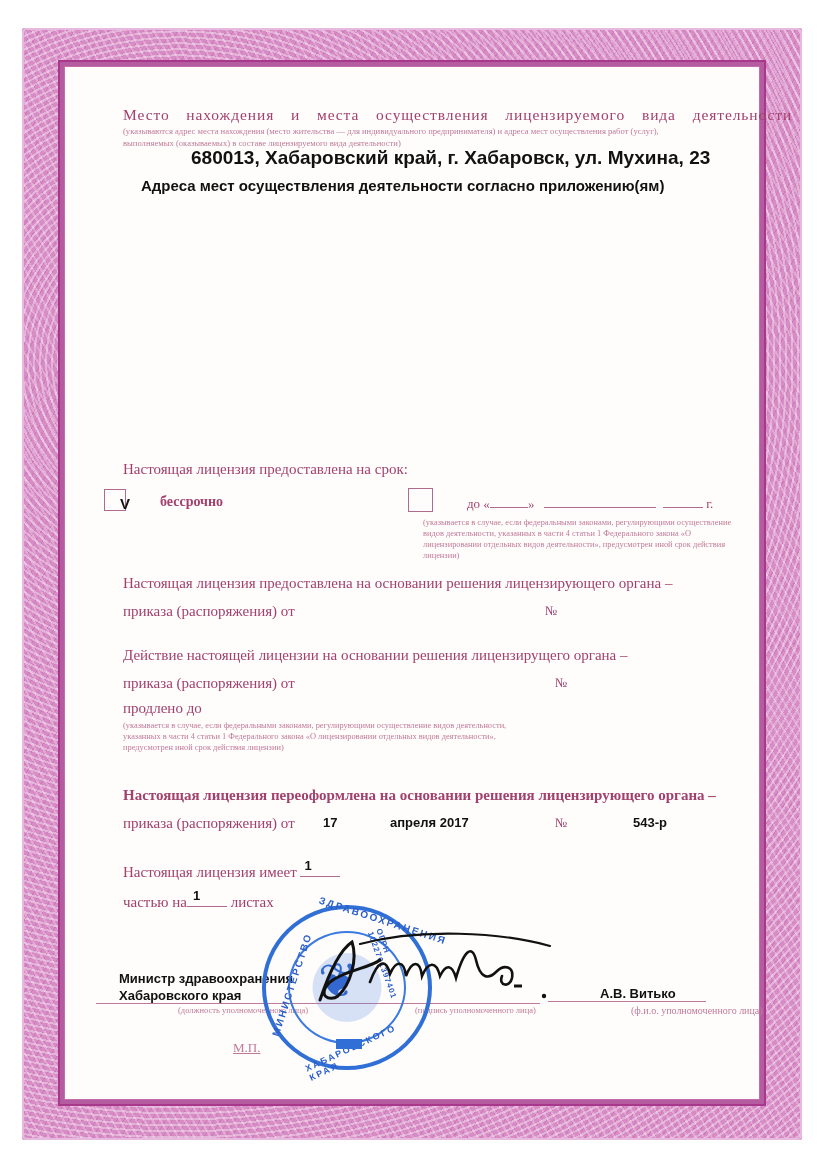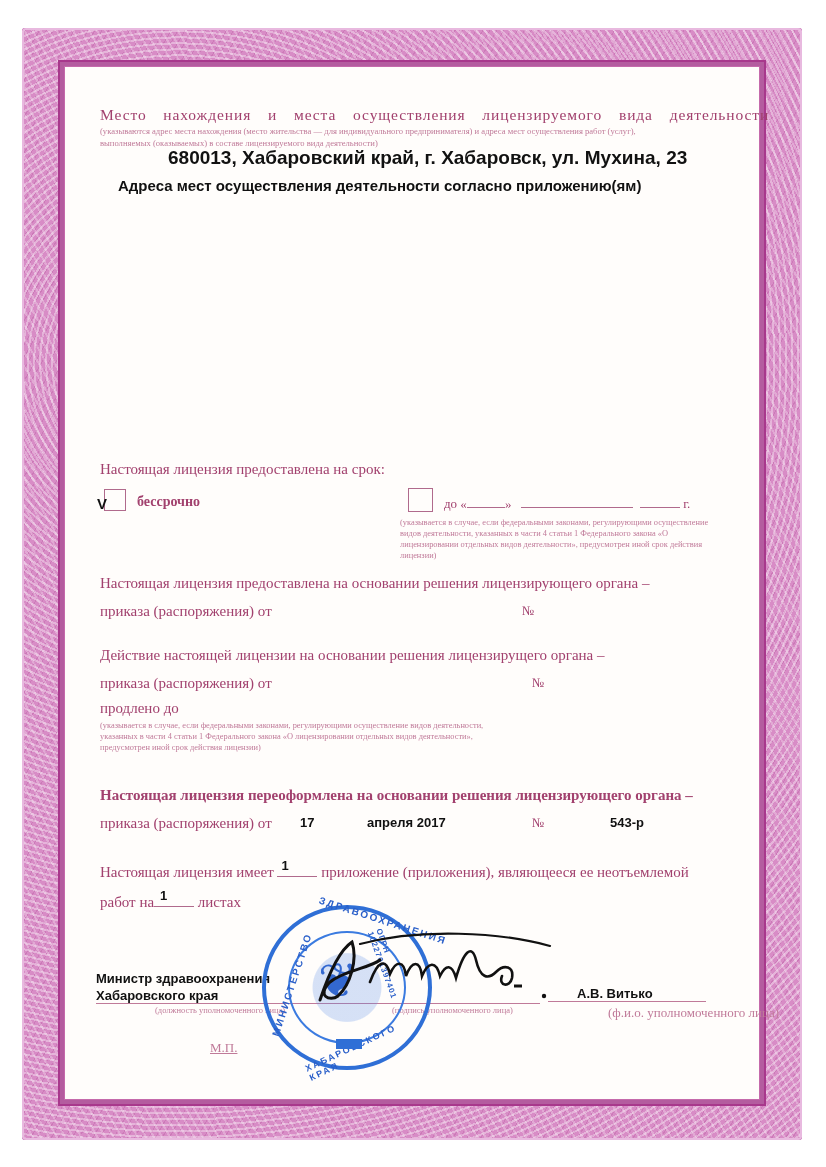--- a/index.html
+++ b/index.html
@@ -26,21 +26,21 @@
     position: absolute; left: 58px; top: 60px; width: 708px; height: 1046px;
     border: 2px solid #a8388c; box-sizing: border-box; background: #b45c9f;
   }
   .paper {
     position: absolute; left: 64px; top: 66px; width: 696px; height: 1034px;
     background: #fffdfb; border: 1px solid #c56aab; box-sizing: border-box;
   }
 
   .pink { color: #a2416e; }
   .pink-light { color: #c07a99; }
-  .abs { position: absolute; white-space: nowrap; }
+  .abs { position: absolute; white-space: nowrap; margin-left: 23px; }
   .sans-bold { font-family: "Liberation Sans", "DejaVu Sans", sans-serif; font-weight: bold; color: #111; }
 
   .h-line { font-size: 15px; }
   .tiny { font-size: 8.4px; line-height: 11px; white-space: normal; }
 
   .checkbox {
     position: absolute; width: 22px; height: 22px; border: 1.5px solid #b06a8c; box-sizing: border-box; background: transparent;
   }
   .underline { display: inline-block; border-bottom: 1px solid #b06a8c; height: 12px; vertical-align: baseline; }
   .sig-line { position: absolute; height: 0; border-top: 1px solid #c07a99; }
@@ -104,38 +104,37 @@
 <div class="abs sans-bold" style="left:300px; top:815px; font-size:13px;">17</div>
 <div class="abs sans-bold" style="left:367px; top:815px; font-size:13px;">апреля 2017</div>
 <div class="abs pink" style="left:532px; top:815px; font-size:13px;">№</div>
 <div class="abs sans-bold" style="left:610px; top:815px; font-size:13px;">543-р</div>
 
 <div class="abs pink h-line" style="left:100px; top:862px;">
   <span>Настоящая лицензия имеет</span>
   <span class="underline" style="width:40px; position:relative; height:14px;">
     <span class="sans-bold" style="position:absolute; left:4px; top:-4px; font-size:13px;">1</span>
   </span>
-  <span>приложение (приложения), являющееся ее неотъемлемой</span>
 </div>
 <div class="abs pink h-line" style="left:100px; top:892px;">
-  <span>работ на</span><span class="underline" style="width:40px; position:relative; height:14px;">
+  <span>частью на</span><span class="underline" style="width:40px; position:relative; height:14px;">
     <span class="sans-bold" style="position:absolute; left:6px; top:-4px; font-size:13px;">1</span>
   </span>
   <span>листах</span>
 </div>
 
 <div class="abs sans-bold" style="left:96px; top:971px; font-size:13px;">Министр здравоохранения</div>
 <div class="abs sans-bold" style="left:96px; top:988px; font-size:13px;">Хабаровского края</div>
 <div class="sig-line" style="left:96px; top:1003px; width:284px;"></div>
 <div class="sig-line" style="left:380px; top:1003px; width:160px;"></div>
 <div class="sig-line" style="left:548px; top:1001px; width:158px;"></div>
 <div class="abs pink-light" style="left:155px; top:1005px; font-size:8.5px;">(должность уполномоченного лица)</div>
 <div class="abs pink-light" style="left:392px; top:1005px; font-size:8.5px;">(подпись уполномоченного лица)</div>
 <div class="abs sans-bold" style="left:577px; top:986px; font-size:13px;">А.В. Витько</div>
-<div class="abs pink-light" style="left:580px; top:1005px; font-size:13px;padding-left:28px;">(ф.и.о. уполномоченного лица)</div>
+<div class="abs pink-light" style="left:580px; top:1005px; font-size:10px;padding-left:28px;">(ф.и.о. уполномоченного лица)</div>
 <div class="abs pink-light" style="left:210px; top:1040px; font-size:13px;text-decoration:underline;">М.П.</div>
 
 <div class="stamp">
   <div class="stamp-inner"></div>
   <div class="stamp-text" style="left:50px; top:6px; transform:rotate(18deg); font-size:10px;">ЗДРАВООХРАНЕНИЯ</div>
   <div class="stamp-text" style="left:-28px; top:70px; transform:rotate(-72deg); font-size:10px;">МИНИСТЕРСТВО</div>
   <div class="stamp-text" style="left:36px; top:128px; transform:rotate(-25deg); font-size:9px;">ХАБАРОВСКОГО КРАЯ</div>
   <div class="stamp-text" style="left:82px; top:50px; transform:rotate(70deg); font-size:8px; letter-spacing:1px;">ОГРН 1022701397401</div>
   <div class="stamp-eagle">❦</div>
   <div class="stamp-block" style="left:70px; top:130px;"></div>

